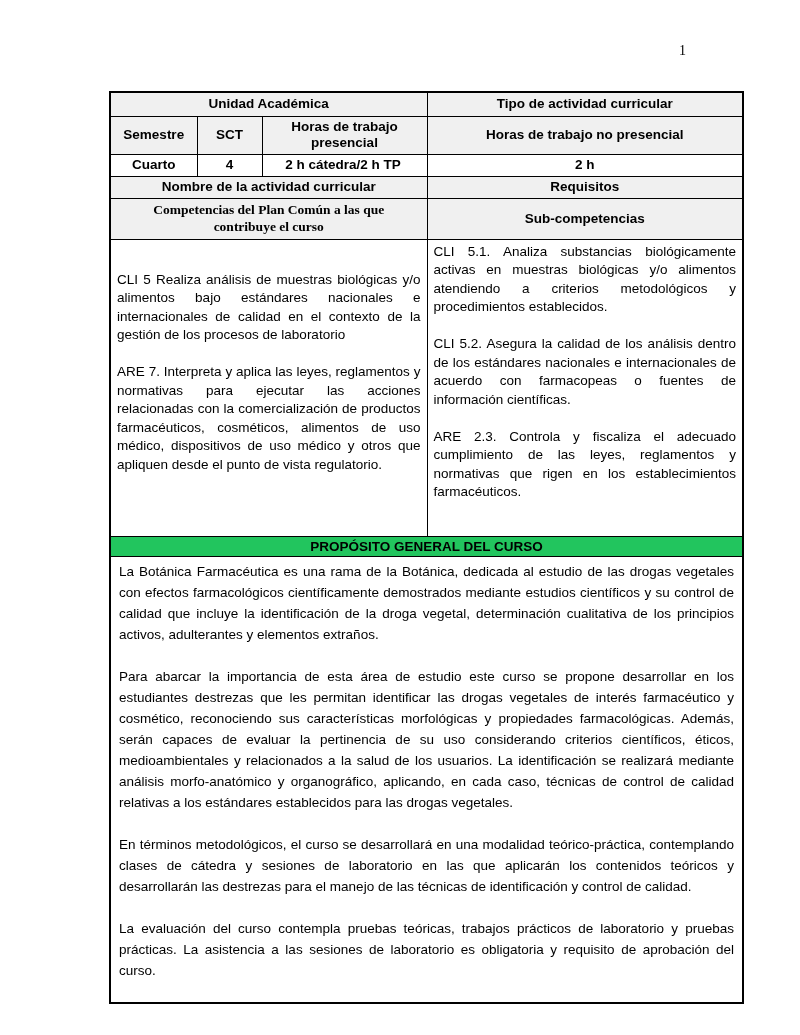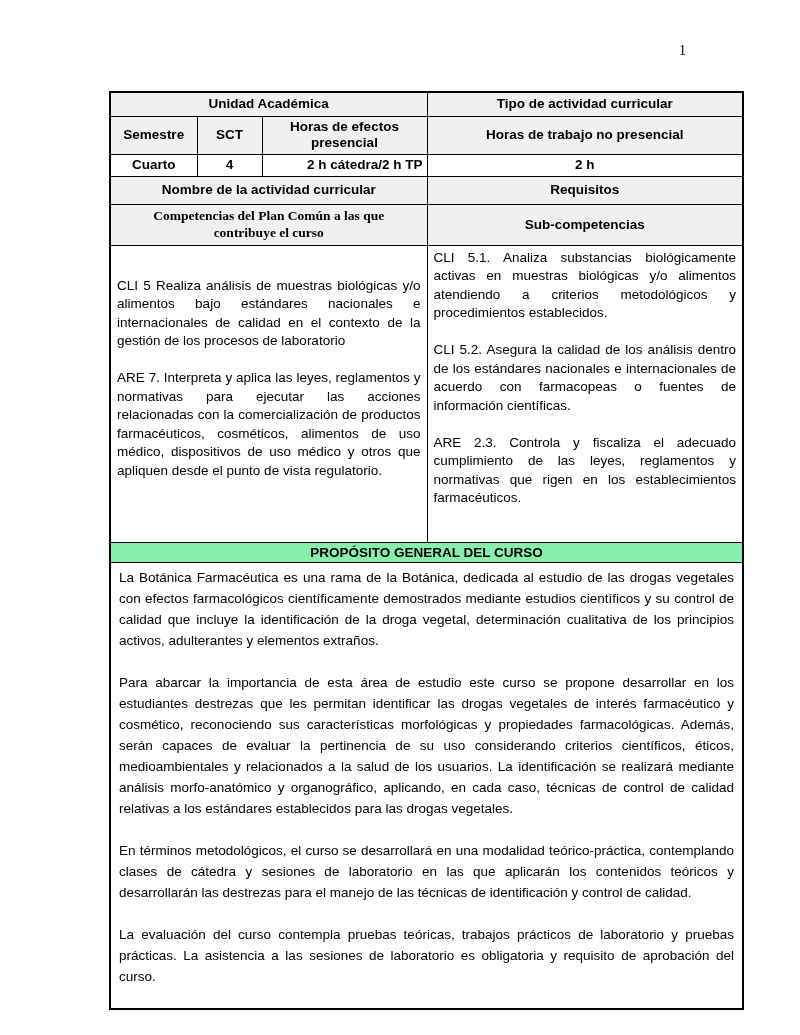--- a/index.html
+++ b/index.html
@@ -42,34 +42,34 @@
     text-align: center;
     line-height: 1.25;
     padding: 2px 4px;
   }
   td.val {
     font-weight: bold;
     text-align: center;
     line-height: 1.25;
     padding: 2px 4px;
   }
-  td.val-left { text-align: right; padding-left: 1px; }
+  td.val-left { text-align: center; padding-left: 1px; }
   td.top { vertical-align: top; }
   td.competencias-label { padding: 3px 34px; font-family: Liberation Serif, serif; }
   td.body-cell {
     vertical-align: top;
     text-align: justify;
     font-size: 14px;
     line-height: 18.5px;
     padding: 3px 6px 16px 6px;
     font-weight: normal;
   }
   td.body-cell p { margin: 0 0 18.5px 0; }
   td.proposito-title {
-    background: #86efac;
+    background: #22c55e;
     font-weight: bold;
     text-align: center;
     font-size: 14px;
     padding: 1px 2px;
   }
   td.proposito-body {
     vertical-align: top;
     text-align: justify;
     font-size: 14.5px;
     line-height: 21px;
@@ -97,32 +97,32 @@
     <tbody>
         <tr style="height:24px">
       <td class="hd" colspan="3">Unidad Académica</td>
       <td class="hd">Tipo de actividad curricular</td>
     </tr>
 
 
     <tr style="height:22px">
       <td class="hd">Semestre</td>
       <td class="hd">SCT</td>
-      <td class="hd">Horas de efectos presencial</td>
+      <td class="hd">Horas de trabajo presencial</td>
       <td class="hd">Horas de trabajo no presencial</td>
     </tr>
 
     <tr style="height:21px">
       <td class="val">Cuarto</td>
       <td class="val">4</td>
       <td class="val val-left">2 h cátedra/2 h TP</td>
       <td class="val">2 h</td>
     </tr>
 
-    <tr style="height:28px">
+    <tr style="height:22px">
       <td class="hd" colspan="3">Nombre de la actividad curricular</td>
       <td class="hd">Requisitos</td>
     </tr>
 
 
     <tr style="height:36px">
       <td class="hd top competencias-label" colspan="3">Competencias del Plan Común a las que contribuye el curso</td>
       <td class="hd top">Sub-competencias</td>
     </tr>
 

